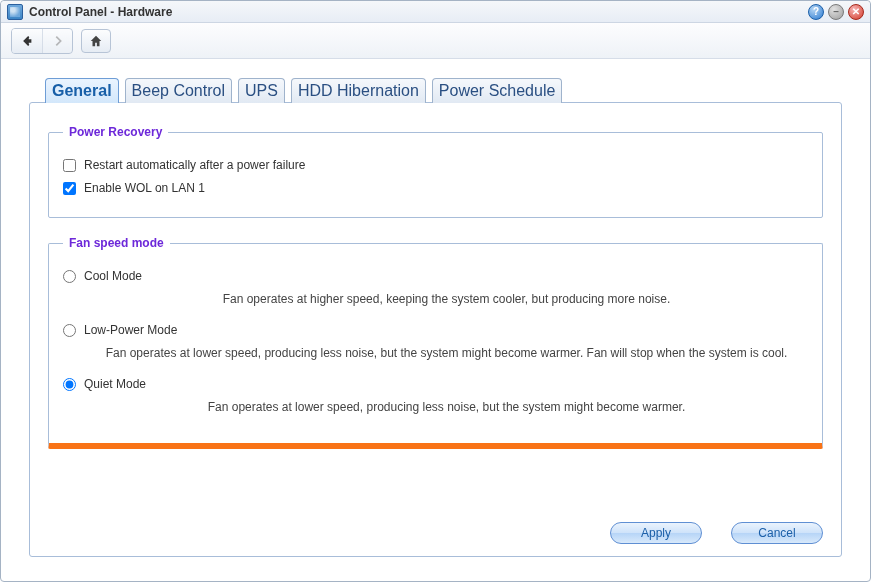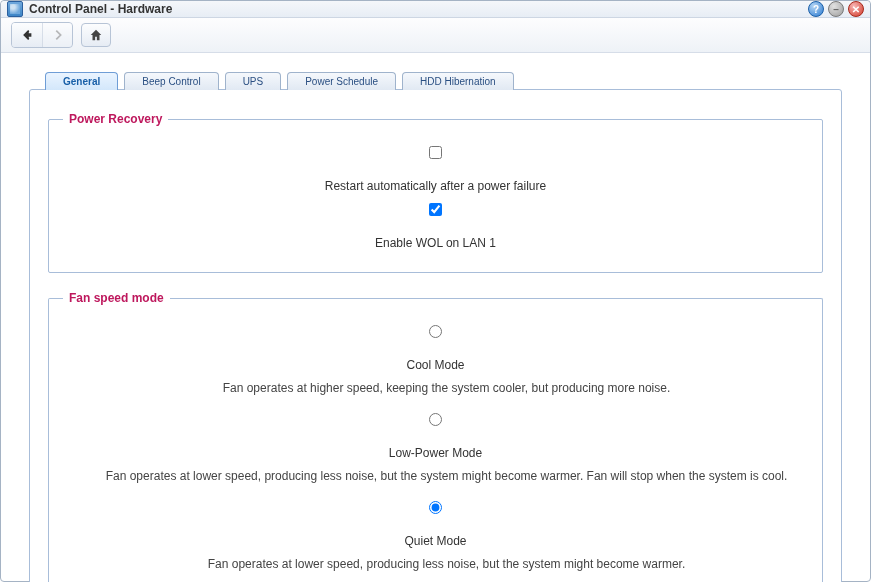--- a/index.html
+++ b/index.html
@@ -96,28 +96,28 @@
   }
 
   .tabstrip {
     display:flex;
     gap:6px;
     margin-left: 16px;
     position: relative;
     z-index: 2;
   }
   .tab {
-    padding: 3px 17px;
+    padding: 3px 6px;
     border:1px solid #9fb3cc;
     border-bottom: none;
     border-radius: 4px 4px 0 0;
     background: linear-gradient(to bottom,#f5f8fc,#e1e9f3);
     color:#2a4f82;
     cursor:pointer;
-    font-size:10px;
+    font-size:16px;
     position:relative;
     top:1px;
   }
   .tab.active {
     background: linear-gradient(to bottom,#eaf4ff,#d3e7fb);
     font-weight: bold;
     color:#185fa8;
     border-color:#6e9dd6;
   }
 
@@ -132,29 +132,28 @@
 
   fieldset.group {
     border:1px solid #a8bdd9;
     border-radius:2px;
     margin:0 0 18px 0;
     padding: 10px 14px 14px 14px;
   }
   fieldset.group legend {
     padding: 0 6px;
     font-weight:bold;
-    color:#be185d;
+    color:#6d28d9;
     font-size:12px;
   }
   .option-row {
     display:flex;
-    align-items: center;
-    gap:20px;
+    align-items: flex-end;
+    gap:8px;
     margin: 8px 0;
-    flex-direction: column;
   }
   .option-row input[type=checkbox], .option-row input[type=radio]{
     margin:2px 0 0 0;
   }
   .option-label { color:#333; }
   .option-desc  { color:#444; margin-left:0; }
   .fan-block { margin: 6px 0 14px 0; }
   .fan-block .option-desc { margin-left: 22px; margin-top:4px; line-height:1.4;text-align:center;}
 
   .button-bar {
@@ -209,40 +208,40 @@
           <path d="M8 2 L14 8 L12 8 L12 14 L9 14 L9 10 L7 10 L7 14 L4 14 L4 8 L2 8 Z"></path>
         </svg>
     </div>
   </div>
 
   <div class="content-area">
     <div class="tabstrip">
       <div class="tab active">General</div>
       <div class="tab">Beep Control</div>
       <div class="tab">UPS</div>
+      <div class="tab">HDD Hibernation</div>
       <div class="tab">Power Schedule</div>
-      <div class="tab">HDD Hibernation</div>
     </div>
 
     <div class="panel">
 
       <fieldset class="group">
         <legend>Power Recovery</legend>
 
         <div class="option-row">
           <input type="checkbox" id="cbRestart" style="">
           <label for="cbRestart" class="option-label">Restart automatically after a power failure</label>
         </div>
         <div class="option-row">
           <input type="checkbox" id="cbWol1" checked="" style="">
           <label for="cbWol1" class="option-label">Enable WOL on LAN 1</label>
         </div>
       </fieldset>
 
-      <fieldset class="group" style="border-bottom:2px solid #f97316;">
+      <fieldset class="group" style="border-bottom:6px solid #f97316;">
         <legend>Fan speed mode</legend>
 
         <div class="fan-block">
           <div class="option-row">
             <input type="radio" name="fan" id="rCool" style="">
             <label for="rCool" class="option-label">Cool Mode</label>
           </div>
           <div class="option-desc">Fan operates at higher speed, keeping the system cooler, but producing more noise.</div>
         </div>
 

